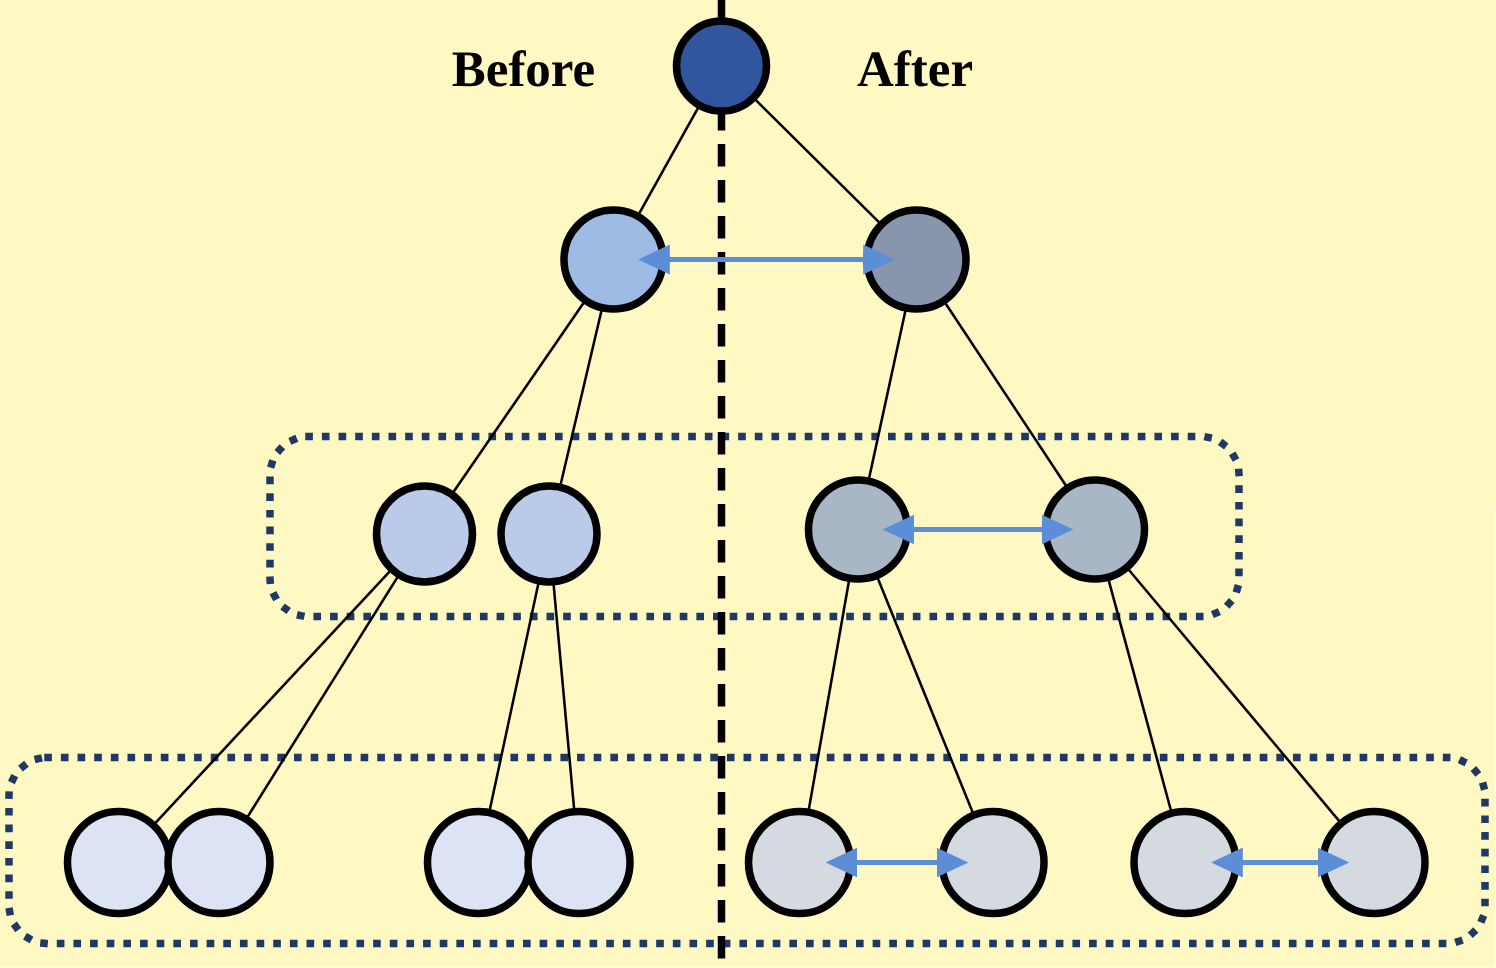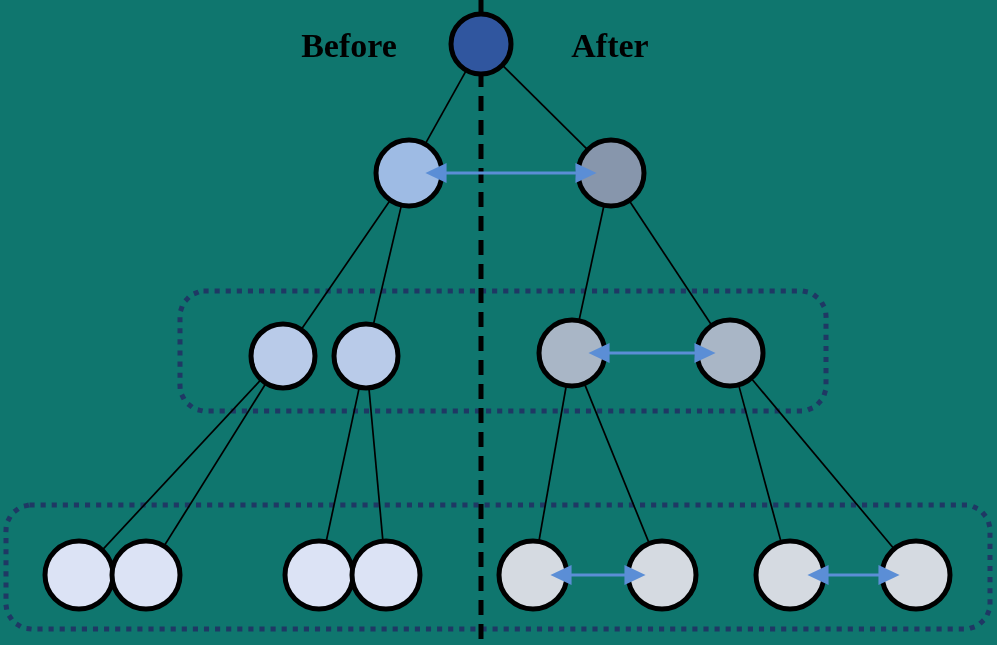--- a/index.html
+++ b/index.html
@@ -10,21 +10,21 @@
   body {
     width: 997px;
     height: 645px;
     font-family: "Liberation Serif", serif;
     overflow: hidden;
   }
   #stage {
     position: relative;
     width: 997px;
     height: 645px;
-    background: #0f766e;
+    background: #fef9c3;
   }
   #diagram-svg {
     position: absolute;
     left: 0;
     top: 0;
     width: 997px;
     height: 645px;
     display: block;
   }
   .label-text {

